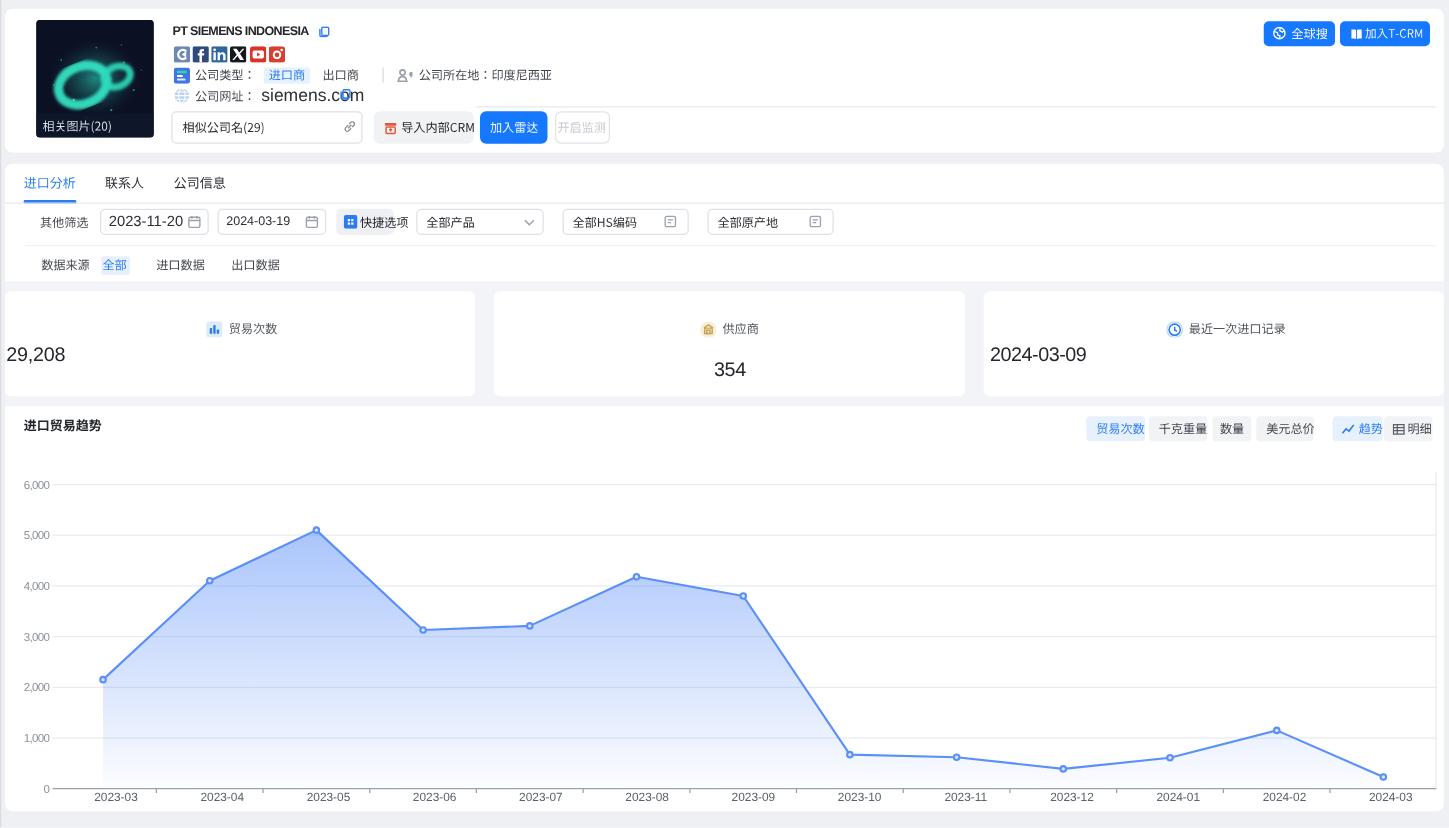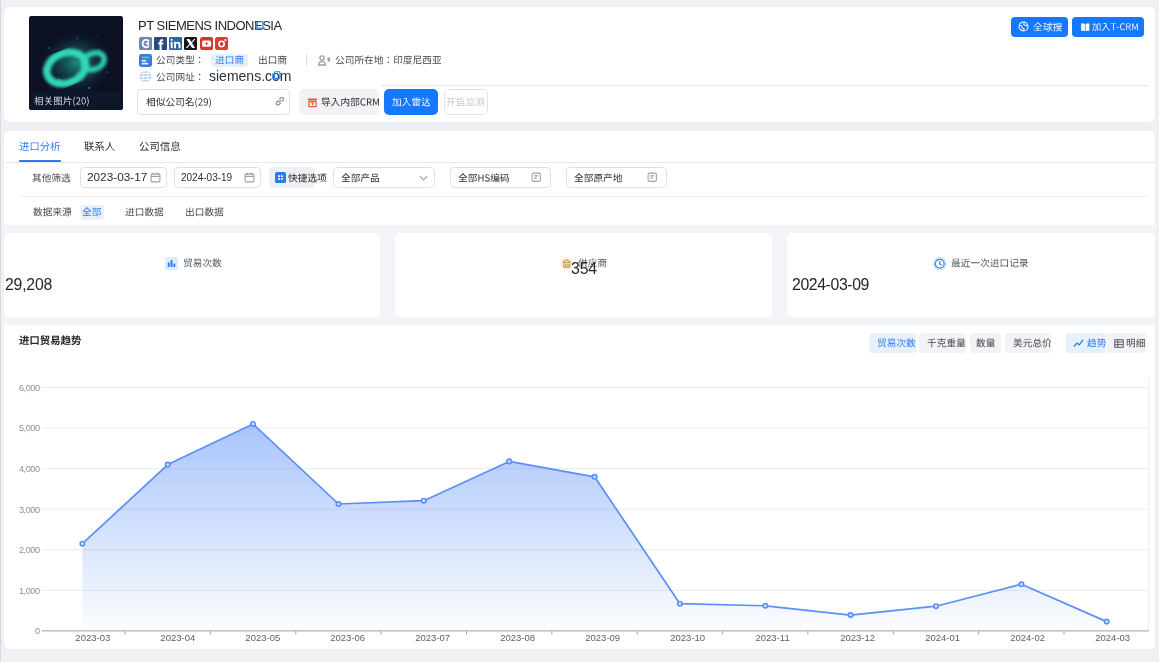--- a/index.html
+++ b/index.html
@@ -36,21 +36,21 @@
         <circle cx="14" cy="52" r=".7" opacity=".5"></circle>
         <circle cx="68" cy="20" r=".6" opacity=".45"></circle>
         <circle cx="40" cy="78" r=".8" opacity=".5"></circle>
         <circle cx="84" cy="40" r=".6" opacity=".4"></circle>
       </g>
 <rect x="0" y="75" width="94" height="19" fill="#10182b" opacity="0.78"></rect>
 </svg></div>
 <svg style="position:absolute;left:33.5px;top:95.5px;" width="55.5" height="12.0" viewBox="0 -8.45 55.5 12.0">
     <path fill="#dde2ea" d="M5.2 -4.6H8.2V-2.9H5.2ZM5.2 -5.2V-6.8H8.2V-5.2ZM5.2 -2.2H8.2V-0.5H5.2ZM4.5 -7.5V0.7H5.2V0.1H8.2V0.7H8.9V-7.5ZM2.1 -8.1V-6H0.5V-5.3H2C1.6 -4 1 -2.5 0.3 -1.7C0.4 -1.5 0.6 -1.2 0.7 -1C1.2 -1.7 1.7 -2.8 2.1 -3.9V0.8H2.8V-3.6C3.1 -3.2 3.6 -2.6 3.7 -2.2L4.2 -2.8C4 -3.1 3.1 -4.1 2.8 -4.5V-5.3H4.1V-6H2.8V-8.1Z M16.2 -8.1C16 -7.5 15.6 -6.7 15.2 -6.3L15.8 -6C16.2 -6.5 16.6 -7.2 16.9 -7.8ZM12 -7.7C12.4 -7.2 12.8 -6.5 12.9 -6L13.6 -6.3C13.4 -6.8 13 -7.5 12.5 -7.9ZM11.2 -3.6V-2.9H13.9C13.8 -1.8 13.2 -0.6 10.9 0.2C11.1 0.4 11.3 0.6 11.4 0.8C13.3 0 14.2 -1 14.5 -2.1C15.1 -0.7 16 0.3 17.3 0.8C17.4 0.6 17.7 0.3 17.8 0.1C16.3 -0.3 15.4 -1.4 14.9 -2.9H17.6V-3.6H14.7V-3.7V-5.2H17.2V-5.9H11.6V-5.2H14V-3.7V-3.6Z M22.8 -2.7C23.6 -2.5 24.5 -2.2 25.1 -1.9L25.4 -2.4C24.8 -2.6 23.9 -3 23.1 -3.1ZM21.8 -1.5C23.2 -1.3 24.8 -0.9 25.7 -0.6L26.1 -1.1C25.1 -1.4 23.5 -1.8 22.2 -1.9ZM20 -7.6V0.8H20.7V0.4H27.3V0.8H28V-7.6ZM20.7 -0.3V-7H27.3V-0.3ZM23.2 -6.8C22.7 -6 21.9 -5.3 21 -4.8C21.2 -4.7 21.4 -4.5 21.6 -4.3C21.8 -4.5 22.1 -4.8 22.4 -5C22.7 -4.7 23.1 -4.4 23.5 -4.2C22.6 -3.8 21.7 -3.5 20.9 -3.3C21 -3.2 21.1 -2.9 21.2 -2.7C22.2 -3 23.2 -3.3 24.1 -3.8C24.9 -3.4 25.8 -3 26.7 -2.8C26.8 -3 27 -3.3 27.1 -3.4C26.3 -3.5 25.4 -3.8 24.7 -4.1C25.4 -4.6 26 -5.2 26.4 -5.8L26 -6.1L25.9 -6H23.4C23.5 -6.2 23.7 -6.4 23.8 -6.6ZM22.8 -5.4 22.9 -5.5H25.4C25 -5.1 24.6 -4.8 24.1 -4.5C23.6 -4.7 23.1 -5.1 22.8 -5.4Z M30.5 -7.8V-4.6C30.5 -2.9 30.4 -1.1 29.2 0.2C29.3 0.3 29.6 0.6 29.7 0.8C30.6 -0.2 31 -1.4 31.2 -2.6H35.2V0.8H36V-3.3H31.2C31.3 -3.7 31.3 -4.2 31.3 -4.6V-4.8H37.5V-5.6H34.8V-8.1H34V-5.6H31.3V-7.8Z M40.7 1.9 41.2 1.6C40.4 0.3 40 -1.4 40 -3C40 -4.6 40.4 -6.2 41.2 -7.6L40.7 -7.9C39.8 -6.4 39.3 -4.9 39.3 -3C39.3 -1.1 39.8 0.5 40.7 1.9Z M42.1 0H46.5V-0.8H44.5C44.2 -0.8 43.8 -0.7 43.4 -0.7C45 -2.3 46.2 -3.7 46.2 -5.1C46.2 -6.3 45.4 -7.2 44.1 -7.2C43.2 -7.2 42.6 -6.8 42 -6.1L42.5 -5.6C42.9 -6.1 43.4 -6.5 44 -6.5C44.9 -6.5 45.3 -5.9 45.3 -5.1C45.3 -3.8 44.3 -2.4 42.1 -0.5Z M49.6 0.1C51 0.1 51.8 -1.1 51.8 -3.5C51.8 -6 51 -7.2 49.6 -7.2C48.3 -7.2 47.5 -6 47.5 -3.5C47.5 -1.1 48.3 0.1 49.6 0.1ZM49.6 -0.6C48.8 -0.6 48.3 -1.5 48.3 -3.5C48.3 -5.6 48.8 -6.5 49.6 -6.5C50.4 -6.5 51 -5.6 51 -3.5C51 -1.5 50.4 -0.6 49.6 -0.6Z M53.3 1.9C54.1 0.5 54.7 -1.1 54.7 -3C54.7 -4.9 54.1 -6.4 53.3 -7.9L52.7 -7.6C53.5 -6.2 53.9 -4.6 53.9 -3C53.9 -1.4 53.5 0.3 52.7 1.6Z"></path>
   </svg>
-<div class="abs" style="left:138px;top:19px;width:300px;height:13px;line-height:13px;font-size:13px;font-weight:normal;letter-spacing:-0.5px;color:#23262b">PT SIEMENS INDONESIA</div>
+<div class="abs" style="left:138px;top:19px;width:300px;height:13px;line-height:13px;font-size:10px;font-weight:bold;letter-spacing:-0.5px;color:#23262b">PT SIEMENS INDONESIA</div>
 <svg class="abs" style="left:254.5px;top:20.5px" width="9" height="9" viewBox="0 0 12 12">
     <rect x="3.2" y="1" width="7.4" height="8.8" rx="1.2" fill="none" stroke="#2f7ff2" stroke-width="1.5"></rect>
     <path d="M8.8 11H2.6A1.4 1.4 0 0 1 1.2 9.6V3.4" fill="none" stroke="#2f7ff2" stroke-width="1.5" stroke-linecap="round"></path>
   </svg>
 <svg class="abs" style="left:139px;top:36.6px" width="13.2" height="13.2" viewBox="0 0 13 13">
 <rect width="13" height="13" rx="2" fill="#6f87b3"></rect>
     <path d="M9.8 4.1A3.6 3.6 0 1 0 9.8 8.9" fill="none" stroke="#fff" stroke-width="1.8"></path>
     <path d="M6.3 6.5l3.5-2.6v5z" fill="#fff"></path>
   </svg>
 <svg class="abs" style="left:154.3px;top:36.6px" width="13.2" height="13.2" viewBox="0 0 13 13">
@@ -168,21 +168,21 @@
   </svg>
 <svg style="position:absolute;left:139.0px;top:141.1px;" width="41.6" height="13.0" viewBox="0 -9.15 41.6 13.0">
     <path fill="#26292e" d="M3.3 -8.4C2.7 -6.9 1.7 -5.4 0.5 -4.5C0.7 -4.3 1.1 -4.1 1.3 -3.9C2.4 -4.9 3.5 -6.5 4.2 -8.2ZM7 -8.4 6.3 -8.1C7 -6.7 8.4 -4.9 9.3 -3.9C9.5 -4.1 9.8 -4.4 10 -4.6C9 -5.4 7.7 -7.1 7 -8.4ZM6.3 -2.7C6.8 -2.1 7.4 -1.4 7.8 -0.7L3.3 -0.5C3.9 -1.7 4.7 -3.4 5.3 -4.7L4.3 -5C3.9 -3.6 3.1 -1.8 2.4 -0.5L0.9 -0.4L1 0.4C2.9 0.3 5.7 0.2 8.3 0C8.5 0.3 8.7 0.6 8.8 0.9L9.6 0.5C9.1 -0.5 8 -1.9 7.1 -3Z M11.4 -6.2V-5.5H17.7V-6.2ZM11.3 -8.1V-7.3H18.8V-0.3C18.8 -0.1 18.8 -0.1 18.6 -0.1C18.4 -0.1 17.7 -0.1 16.9 -0.1C17.1 0.1 17.2 0.5 17.2 0.8C18.1 0.8 18.8 0.7 19.2 0.6C19.5 0.5 19.6 0.2 19.6 -0.3V-8.1ZM12.8 -3.7H16.2V-1.8H12.8ZM12.1 -4.4V-0.3H12.8V-1.1H16.9V-4.4Z M25 -8.2V-7.6H29.8V-8.2ZM24.9 -5.4V-4.7H30V-5.4ZM24.9 -3.9V-3.3H30V-3.9ZM24 -6.8V-6.1H30.8V-6.8ZM24.8 -2.5V0.8H25.5V0.3H29.3V0.8H30.1V-2.5ZM25.5 -0.3V-1.8H29.3V-0.3ZM23.7 -8.7C23.1 -7.1 22.1 -5.6 21 -4.6C21.1 -4.4 21.4 -4 21.4 -3.8C21.8 -4.2 22.2 -4.7 22.6 -5.2V0.8H23.3V-6.3C23.8 -7 24.1 -7.7 24.4 -8.5Z M34.3 -2V-0.2C34.3 0.6 34.6 0.8 35.7 0.8C35.9 0.8 37.5 0.8 37.7 0.8C38.6 0.8 38.8 0.5 38.9 -0.7C38.7 -0.7 38.4 -0.8 38.2 -0.9C38.2 -0.1 38.1 0.1 37.6 0.1C37.3 0.1 36 0.1 35.7 0.1C35.2 0.1 35.1 0 35.1 -0.2V-2ZM35.4 -2.3C36 -1.9 36.7 -1.3 37 -0.8L37.6 -1.3C37.3 -1.7 36.6 -2.3 36 -2.7ZM38.7 -1.8C39.5 -1.1 40.3 -0.2 40.6 0.5L41.3 0.1C40.9 -0.6 40.1 -1.5 39.4 -2.2ZM32.9 -2C32.7 -1.3 32.2 -0.5 31.6 0L32.2 0.5C32.9 -0.1 33.3 -1 33.6 -1.8ZM34 -5.8H38.9V-5H34ZM34 -4.3H38.9V-3.5H34ZM34 -7.3H38.9V-6.4H34ZM36 -8.8C36 -8.6 35.8 -8.2 35.7 -7.9H33.3V-2.9H39.7V-7.9H36.5L37 -8.7Z"></path>
   </svg>
 <div class="abs" style="left:19px;top:160.2px;width:41.5px;height:2.8px;background:#2a7cf0;border-radius:1px"></div>
 <div class="abs" style="left:4px;top:162px;width:1151px;height:1px;background:#e8eaee"></div>
 <svg style="position:absolute;left:32.3px;top:172.5px;" width="38.8" height="12.1" viewBox="0 -8.54 38.8 12.1">
     <path fill="#41454c" d="M5.6 -0.6C6.7 -0.2 7.9 0.3 8.5 0.7L9.2 0.3C8.4 -0.1 7.2 -0.7 6.1 -1.1ZM3.5 -1.1C2.8 -0.7 1.5 -0.1 0.4 0.2C0.6 0.3 0.8 0.6 0.9 0.8C2 0.4 3.3 -0.1 4.2 -0.7ZM6.7 -8.1V-7H3V-8.1H2.3V-7H0.8V-6.3H2.3V-2H0.5V-1.3H9.2V-2H7.4V-6.3H8.9V-7H7.4V-8.1ZM3 -2V-3.1H6.7V-2ZM3 -6.3H6.7V-5.4H3ZM3 -4.7H6.7V-3.7H3Z M13.6 -7.2V-4.6L12.3 -4.1L12.6 -3.5L13.6 -3.9V-0.7C13.6 0.4 13.9 0.6 15.1 0.6C15.3 0.6 17.3 0.6 17.6 0.6C18.7 0.6 18.9 0.2 19 -1.1C18.8 -1.2 18.5 -1.3 18.4 -1.4C18.3 -0.3 18.2 -0 17.6 -0C17.2 -0 15.4 -0 15.1 -0C14.4 -0 14.3 -0.1 14.3 -0.7V-4.1L15.7 -4.7V-1.4H16.4V-5L17.9 -5.6C17.9 -4 17.9 -3 17.8 -2.8C17.8 -2.5 17.7 -2.5 17.5 -2.5C17.4 -2.5 17 -2.5 16.7 -2.5C16.8 -2.3 16.9 -2 16.9 -1.8C17.2 -1.8 17.6 -1.8 17.9 -1.9C18.2 -1.9 18.4 -2.1 18.5 -2.6C18.6 -3 18.6 -4.4 18.6 -6.2L18.6 -6.3L18.1 -6.5L18 -6.4L17.9 -6.3L16.4 -5.7V-8.1H15.7V-5.5L14.3 -4.9V-7.2ZM12.3 -8.1C11.7 -6.6 10.8 -5.2 9.9 -4.2C10 -4.1 10.2 -3.7 10.3 -3.5C10.6 -3.9 10.9 -4.3 11.3 -4.7V0.8H12V-5.8C12.3 -6.5 12.7 -7.2 13 -7.9Z M22 -5.6V-3.5C22 -2.2 21.8 -0.8 20.3 0.3C20.5 0.4 20.7 0.6 20.8 0.8C22.4 -0.4 22.6 -2 22.6 -3.5V-5.6ZM20.4 -5.1V-2H21V-5.1ZM23.5 -4V-0.1H24.2V-3.4H25.5V0.8H26.1V-3.4H27.5V-0.9C27.5 -0.8 27.4 -0.8 27.3 -0.8C27.2 -0.8 26.9 -0.8 26.6 -0.8C26.7 -0.6 26.8 -0.3 26.8 -0.1C27.3 -0.1 27.6 -0.1 27.9 -0.2C28.1 -0.4 28.2 -0.6 28.2 -0.9V-4H26.1V-4.9H28.6V-5.5H23.2V-4.9H25.5V-4ZM21.4 -8.2C21.1 -7.4 20.5 -6.6 19.8 -6C20 -5.9 20.3 -5.8 20.4 -5.7C20.8 -6 21.1 -6.4 21.4 -6.8H22C22.2 -6.5 22.4 -6.1 22.5 -5.8L23.2 -6C23.1 -6.2 22.9 -6.5 22.7 -6.8H24.1V-7.4H21.8C21.9 -7.6 22 -7.8 22.1 -8ZM25.2 -8.2C24.9 -7.4 24.4 -6.7 23.9 -6.2C24.1 -6.1 24.3 -5.9 24.5 -5.8C24.8 -6.1 25.1 -6.4 25.3 -6.8H26C26.3 -6.5 26.6 -6.1 26.7 -5.8L27.3 -6.1C27.2 -6.3 27 -6.6 26.8 -6.8H28.6V-7.4H25.6C25.7 -7.6 25.8 -7.8 25.9 -8Z M29.7 -7.4C30.3 -6.9 30.9 -6.3 31.2 -5.8L31.8 -6.2C31.5 -6.7 30.8 -7.4 30.2 -7.8ZM33.4 -7.9C33.2 -7 32.8 -6.1 32.3 -5.6C32.4 -5.5 32.7 -5.3 32.9 -5.2C33.1 -5.5 33.3 -5.8 33.5 -6.2H34.9V-4.8H32.2V-4.1H34C33.8 -2.8 33.4 -1.9 31.9 -1.4C32.1 -1.3 32.3 -1 32.4 -0.8C34 -1.4 34.5 -2.6 34.7 -4.1H35.7V-1.9C35.7 -1.1 35.9 -0.9 36.6 -0.9C36.7 -0.9 37.4 -0.9 37.5 -0.9C38.1 -0.9 38.3 -1.2 38.4 -2.4C38.2 -2.5 37.9 -2.6 37.8 -2.7C37.7 -1.7 37.7 -1.6 37.5 -1.6C37.3 -1.6 36.8 -1.6 36.7 -1.6C36.4 -1.6 36.4 -1.6 36.4 -1.9V-4.1H38.3V-4.8H35.7V-6.2H37.9V-6.8H35.7V-8.1H34.9V-6.8H33.8C33.9 -7.1 34 -7.4 34.1 -7.7ZM31.5 -4.4H29.6V-3.7H30.8V-0.8C30.4 -0.6 30 -0.3 29.5 0.1L30 0.8C30.6 0.2 31.1 -0.3 31.5 -0.3C31.7 -0.3 32 -0 32.3 0.2C33 0.6 33.8 0.7 34.9 0.7C35.9 0.7 37.5 0.6 38.3 0.6C38.3 0.3 38.4 -0 38.5 -0.2C37.5 -0.1 36 -0 34.9 -0C33.9 -0 33.1 -0.1 32.5 -0.4C32 -0.7 31.8 -1 31.5 -1Z"></path>
   </svg>
 <div class="abs" style="left:80px;top:167px;width:87px;height:21px;border:1px solid #dfe1e6;border-radius:4px;background:#fff"></div>
-<div class="abs" style="left:87px;top:171.0px;height:13px;line-height:13px;font-size:11.8px;color:#2b2e33">2023-03-17</div>
+<div class="abs" style="left:87px;top:171.0px;height:13px;line-height:13px;font-size:11.8px;color:#2b2e33">2023-11-20</div>
 <svg class="abs" style="left:150px;top:172.0px" width="11" height="11" viewBox="0 0 12 12">
     <rect x="1.2" y="2" width="9.6" height="8.8" rx="1.2" fill="none" stroke="#9aa1ab" stroke-width="1.2"></rect>
     <path d="M1.2 4.8h9.6M3.8 0.8v2.4M8.2 0.8v2.4" stroke="#9aa1ab" stroke-width="1.2" fill="none"></path>
   </svg>
 <div class="abs" style="left:174px;top:167px;width:87px;height:21px;border:1px solid #dfe1e6;border-radius:4px;background:#fff"></div>
 <div class="abs" style="left:181px;top:171.0px;height:13px;line-height:13px;font-size:10px;color:#2b2e33">2024-03-19</div>
 <svg class="abs" style="left:244px;top:172.0px" width="11" height="11" viewBox="0 0 12 12">
     <rect x="1.2" y="2" width="9.6" height="8.8" rx="1.2" fill="none" stroke="#9aa1ab" stroke-width="1.2"></rect>
     <path d="M1.2 4.8h9.6M3.8 0.8v2.4M8.2 0.8v2.4" stroke="#9aa1ab" stroke-width="1.2" fill="none"></path>
   </svg>
@@ -248,21 +248,21 @@
 <svg class="abs" style="left:559.5px;top:256.5px" width="13.5" height="13.5" viewBox="0 0 13 13">
     <circle cx="6.5" cy="6.5" r="6.5" fill="#f7efdc"></circle>
     <g stroke="#c8a454" stroke-width="1.1" fill="none">
       <path d="M3.2 5.3h6.6M3.6 5.3v4.2h5.8V5.3M3 5.1l3.5-2.4 3.5 2.4"></path>
       <path d="M5.2 7h2.6v2.5H5.2z"></path>
     </g>
   </svg>
 <svg style="position:absolute;left:578.0px;top:258.0px;" width="29.1" height="12.1" viewBox="0 -8.54 29.1 12.1">
     <path fill="#51565e" d="M4.7 -1.7C4.3 -1 3.6 -0.2 2.9 0.3C3.1 0.4 3.4 0.6 3.5 0.7C4.2 0.2 4.9 -0.7 5.4 -1.5ZM6.9 -1.4C7.5 -0.7 8.3 0.2 8.6 0.8L9.2 0.4C8.9 -0.2 8.1 -1.1 7.5 -1.7ZM2.6 -8.1C2.1 -6.7 1.2 -5.2 0.2 -4.3C0.3 -4.1 0.5 -3.7 0.6 -3.5C0.9 -3.9 1.3 -4.3 1.6 -4.7V0.8H2.3V-5.8C2.7 -6.5 3 -7.2 3.3 -7.9ZM7.1 -8.1V-6.1H5.2V-8H4.5V-6.1H3.2V-5.4H4.5V-3H3V-2.3H9.3V-3H7.8V-5.4H9.2V-6.1H7.8V-8.1ZM5.2 -5.4H7.1V-3H5.2Z M12.3 -4.8C12.7 -3.7 13.1 -2.3 13.3 -1.4L14 -1.7C13.8 -2.6 13.3 -3.9 12.9 -5ZM14.4 -5.3C14.7 -4.2 15 -2.9 15.2 -2L15.9 -2.2C15.7 -3.1 15.4 -4.4 15 -5.5ZM14.2 -8C14.4 -7.7 14.6 -7.2 14.8 -6.9H10.9V-4.2C10.9 -2.9 10.8 -0.9 10 0.4C10.2 0.5 10.6 0.7 10.7 0.8C11.5 -0.6 11.6 -2.8 11.6 -4.2V-6.2H18.8V-6.9H15.6C15.5 -7.2 15.2 -7.8 14.9 -8.2ZM11.7 -0.4V0.3H19V-0.4H16.3C17.2 -1.9 17.9 -3.6 18.4 -5.3L17.6 -5.5C17.3 -3.9 16.5 -1.9 15.6 -0.4Z M20.5 -5.5V0.8H21.2V-4.9H22.9C22.8 -4 22.5 -3.5 21.2 -3.3C21.4 -3.2 21.5 -2.9 21.6 -2.8C23 -3.1 23.4 -3.7 23.6 -4.9H24.7V-3.9C24.7 -3.3 24.9 -3.2 25.6 -3.2C25.7 -3.2 26.4 -3.2 26.6 -3.2C27.1 -3.2 27.3 -3.4 27.3 -4.1C27.2 -4.2 26.9 -4.3 26.8 -4.4C26.8 -3.8 26.7 -3.7 26.5 -3.7C26.4 -3.7 25.8 -3.7 25.7 -3.7C25.4 -3.7 25.4 -3.7 25.4 -3.9V-4.9H27.4V-0.1C27.4 0 27.4 0.1 27.2 0.1C27 0.1 26.4 0.1 25.8 0.1C25.9 0.3 26 0.6 26.1 0.8C26.8 0.8 27.4 0.8 27.7 0.6C28 0.5 28.1 0.3 28.1 -0.1V-5.5H26.1C26.2 -5.8 26.4 -6.2 26.6 -6.6H28.5V-7.2H24.6V-8.1H23.8V-7.2H20.1V-6.6H21.9C22.1 -6.2 22.3 -5.8 22.4 -5.5ZM22.7 -6.6H25.8C25.6 -6.2 25.4 -5.8 25.3 -5.5H23.2C23.1 -5.8 22.9 -6.2 22.7 -6.6ZM23.1 -2.1H25.5V-0.8H23.1ZM22.4 -2.7V0.3H23.1V-0.3H26.1V-2.7Z"></path>
   </svg>
-<div class="abs" style="left:395.5px;top:260px;width:377px;height:17px;line-height:17px;font-size:15.8px;letter-spacing:-0.2px;color:#23262b;text-align:center">354</div>
+<div class="abs" style="left:395.5px;top:288px;width:377px;height:17px;line-height:17px;font-size:15.8px;letter-spacing:-0.2px;color:#23262b;text-align:center">354</div>
 <svg class="abs" style="left:933px;top:256.5px" width="13.5" height="13.5" viewBox="0 0 13 13">
     <circle cx="6.5" cy="6.5" r="6" fill="none" stroke="#bcd8f7" stroke-width="1"></circle>
     <circle cx="6.5" cy="6.5" r="4.3" fill="none" stroke="#2a7cf0" stroke-width="1.2"></circle>
     <path d="M6.5 4.2v2.5l1.8 1.1" fill="none" stroke="#2a7cf0" stroke-width="1.2"></path>
   </svg>
 <svg style="position:absolute;left:951.0px;top:258.0px;" width="77.6" height="12.1" viewBox="0 -8.54 77.6 12.1">
     <path fill="#51565e" d="M2.4 -6.2H7.3V-5.5H2.4ZM2.4 -7.3H7.3V-6.6H2.4ZM1.7 -7.8V-5H8V-7.8ZM3.8 -3.8V-3.1H2.1V-3.8ZM0.5 -0.4 0.5 0.2 3.8 -0.2V0.8H4.5V0.2C4.7 0.3 4.8 0.6 4.9 0.7C5.6 0.5 6.3 0.1 6.9 -0.3C7.4 0.2 8.1 0.5 8.9 0.8C9 0.6 9.2 0.3 9.3 0.2C8.6 0 7.9 -0.3 7.4 -0.7C8 -1.3 8.5 -2.1 8.8 -3L8.4 -3.2L8.2 -3.2H4.9V-2.6H5.7L5.3 -2.5C5.6 -1.8 5.9 -1.3 6.4 -0.8C5.8 -0.4 5.2 -0 4.5 0.1V-3.8H9.1V-4.4H0.6V-3.8H1.4V-0.5ZM5.9 -2.6H7.9C7.7 -2.1 7.3 -1.6 6.9 -1.2C6.5 -1.6 6.1 -2.1 5.9 -2.6ZM3.8 -2.6V-1.9H2.1V-2.6ZM3.8 -1.4V-0.8L2.1 -0.6V-1.4Z M10.3 -7.5C10.9 -7 11.6 -6.4 11.9 -5.9L12.5 -6.4C12.2 -6.9 11.4 -7.5 10.8 -7.9ZM17.8 -8.1C17 -7.8 15.6 -7.6 14.3 -7.4L13.7 -7.5V-5.2C13.7 -4 13.6 -2.5 12.5 -1.3C12.7 -1.3 13 -1 13.1 -0.8C14.1 -1.9 14.4 -3.4 14.4 -4.6H16.4V-0.6H17.1V-4.6H18.9V-5.3H14.4V-6.8C15.8 -6.9 17.3 -7.2 18.4 -7.6ZM12.2 -4.3H10.2V-3.6H11.5V-1.2C11 -0.8 10.5 -0.3 10 -0L10.4 0.7C11 0.3 11.4 -0.2 11.9 -0.6C12.5 0.2 13.4 0.5 14.7 0.6C15.8 0.6 17.8 0.6 18.8 0.6C18.8 0.3 19 -0 19.1 -0.2C17.9 -0.1 15.7 -0.1 14.7 -0.1C13.6 -0.2 12.7 -0.5 12.2 -1.2Z M19.8 -4.2V-3.4H28.7V-4.2Z M29.5 -1.2 29.9 -0.6C30.6 -1.3 31.4 -2.1 32.1 -2.9L31.7 -3.5C30.9 -2.6 30 -1.8 29.5 -1.2ZM29.8 -7C30.4 -6.5 31.2 -5.9 31.5 -5.5L32.1 -6.1C31.7 -6.5 30.9 -7.1 30.3 -7.5ZM33.4 -8.1C33.1 -6.6 32.5 -5.1 31.7 -4.1C31.9 -4 32.2 -3.8 32.4 -3.7C32.8 -4.2 33.1 -4.9 33.5 -5.7H34.6V-4.4C34.6 -3.5 34.1 -1 31.2 0.2C31.3 0.3 31.5 0.6 31.6 0.8C34 -0.2 34.9 -2.2 35 -3.1C35.2 -2.2 36 -0.2 38 0.8C38.1 0.6 38.4 0.3 38.5 0.1C35.9 -1 35.4 -3.6 35.4 -4.4V-5.7H37.4C37.2 -5 36.9 -4.3 36.7 -3.9C36.8 -3.8 37.1 -3.6 37.3 -3.6C37.6 -4.2 38.1 -5.2 38.3 -6.1L37.8 -6.4L37.7 -6.4H33.7C33.9 -6.9 34.1 -7.4 34.2 -8Z M39.6 -7.5C40.1 -7.1 40.8 -6.4 41.1 -5.9L41.6 -6.4C41.3 -6.8 40.6 -7.5 40.1 -7.9ZM45.8 -7.9V-6.4H44.2V-7.9H43.5V-6.4H42.1V-5.7H43.5V-4.5L43.4 -3.9H42V-3.2H43.4C43.2 -2.5 42.9 -1.8 42.2 -1.2C42.3 -1.1 42.6 -0.9 42.7 -0.7C43.6 -1.4 43.9 -2.3 44.1 -3.2H45.8V-0.8H46.5V-3.2H48V-3.9H46.5V-5.7H47.8V-6.4H46.5V-7.9ZM44.2 -5.7H45.8V-3.9H44.2L44.2 -4.5ZM41.3 -4.6H39.3V-4H40.6V-1.2C40.2 -1 39.7 -0.6 39.2 -0L39.7 0.6C40.2 -0 40.6 -0.6 41 -0.6C41.2 -0.6 41.5 -0.3 41.9 -0C42.6 0.4 43.4 0.5 44.6 0.5C45.5 0.5 47.2 0.5 47.9 0.4C47.9 0.2 48.1 -0.1 48.2 -0.3C47.2 -0.2 45.7 -0.2 44.6 -0.2C43.5 -0.2 42.7 -0.2 42 -0.6C41.7 -0.8 41.5 -1 41.3 -1.1Z M49.7 -7.1V0.5H50.5V-0.3H56.2V0.5H57V-7.1ZM50.5 -1V-6.4H56.2V-1Z M59.4 -7.5C59.9 -7 60.6 -6.3 60.9 -5.9L61.4 -6.4C61.1 -6.8 60.4 -7.5 59.9 -7.9ZM60.1 0.6V0.6C60.3 0.4 60.5 0.2 62.2 -1C62.1 -1.1 62 -1.4 61.9 -1.6L60.9 -0.9V-5.1H58.6V-4.4H60.2V-0.9C60.2 -0.4 59.9 -0.1 59.7 0C59.9 0.2 60.1 0.4 60.1 0.6ZM62.3 -7.5V-6.7H66.1V-4.3H62.4V-0.6C62.4 0.4 62.8 0.6 63.9 0.6C64.1 0.6 65.9 0.6 66.1 0.6C67.2 0.6 67.4 0.2 67.5 -1.4C67.3 -1.4 67 -1.6 66.8 -1.7C66.8 -0.3 66.7 -0.1 66.1 -0.1C65.7 -0.1 64.2 -0.1 63.9 -0.1C63.3 -0.1 63.2 -0.2 63.2 -0.5V-3.6H66.1V-3.1H66.8V-7.5Z M69.2 -3.1C69.8 -2.7 70.6 -2.2 71 -1.8L71.5 -2.3C71.1 -2.7 70.3 -3.2 69.7 -3.5ZM69.2 -7.6V-6.9H75.1L75 -6H69.5V-5.4H75L74.9 -4.5H68.5V-3.8H72.4V-2.1C71 -1.5 69.5 -0.9 68.6 -0.5L68.9 0.1C69.9 -0.3 71.2 -0.8 72.4 -1.4V-0C72.4 0.1 72.3 0.2 72.2 0.2C72 0.2 71.5 0.2 70.9 0.2C71 0.3 71.1 0.6 71.1 0.8C71.9 0.8 72.4 0.8 72.7 0.7C73 0.6 73.1 0.4 73.1 -0V-2.3C73.9 -1 75.2 -0.1 76.7 0.4C76.8 0.2 77 -0.1 77.1 -0.2C76.1 -0.5 75.2 -1 74.4 -1.7C75.1 -2.1 75.8 -2.6 76.4 -3.1L75.8 -3.6C75.3 -3.2 74.6 -2.6 74 -2.2C73.6 -2.6 73.3 -3 73.1 -3.5V-3.8H77V-4.5H75.7C75.8 -5.5 75.9 -6.7 75.9 -7.6L75.3 -7.6L75.2 -7.6Z"></path>
   </svg>
 <div class="abs" style="left:792px;top:276px;width:368px;height:17px;line-height:17px;font-size:15.8px;letter-spacing:-0.38px;color:#23262b;">2024-03-09</div>
 <svg style="position:absolute;left:19.4px;top:335.1px;" width="62.4" height="13.0" viewBox="0 -9.15 62.4 13.0">

